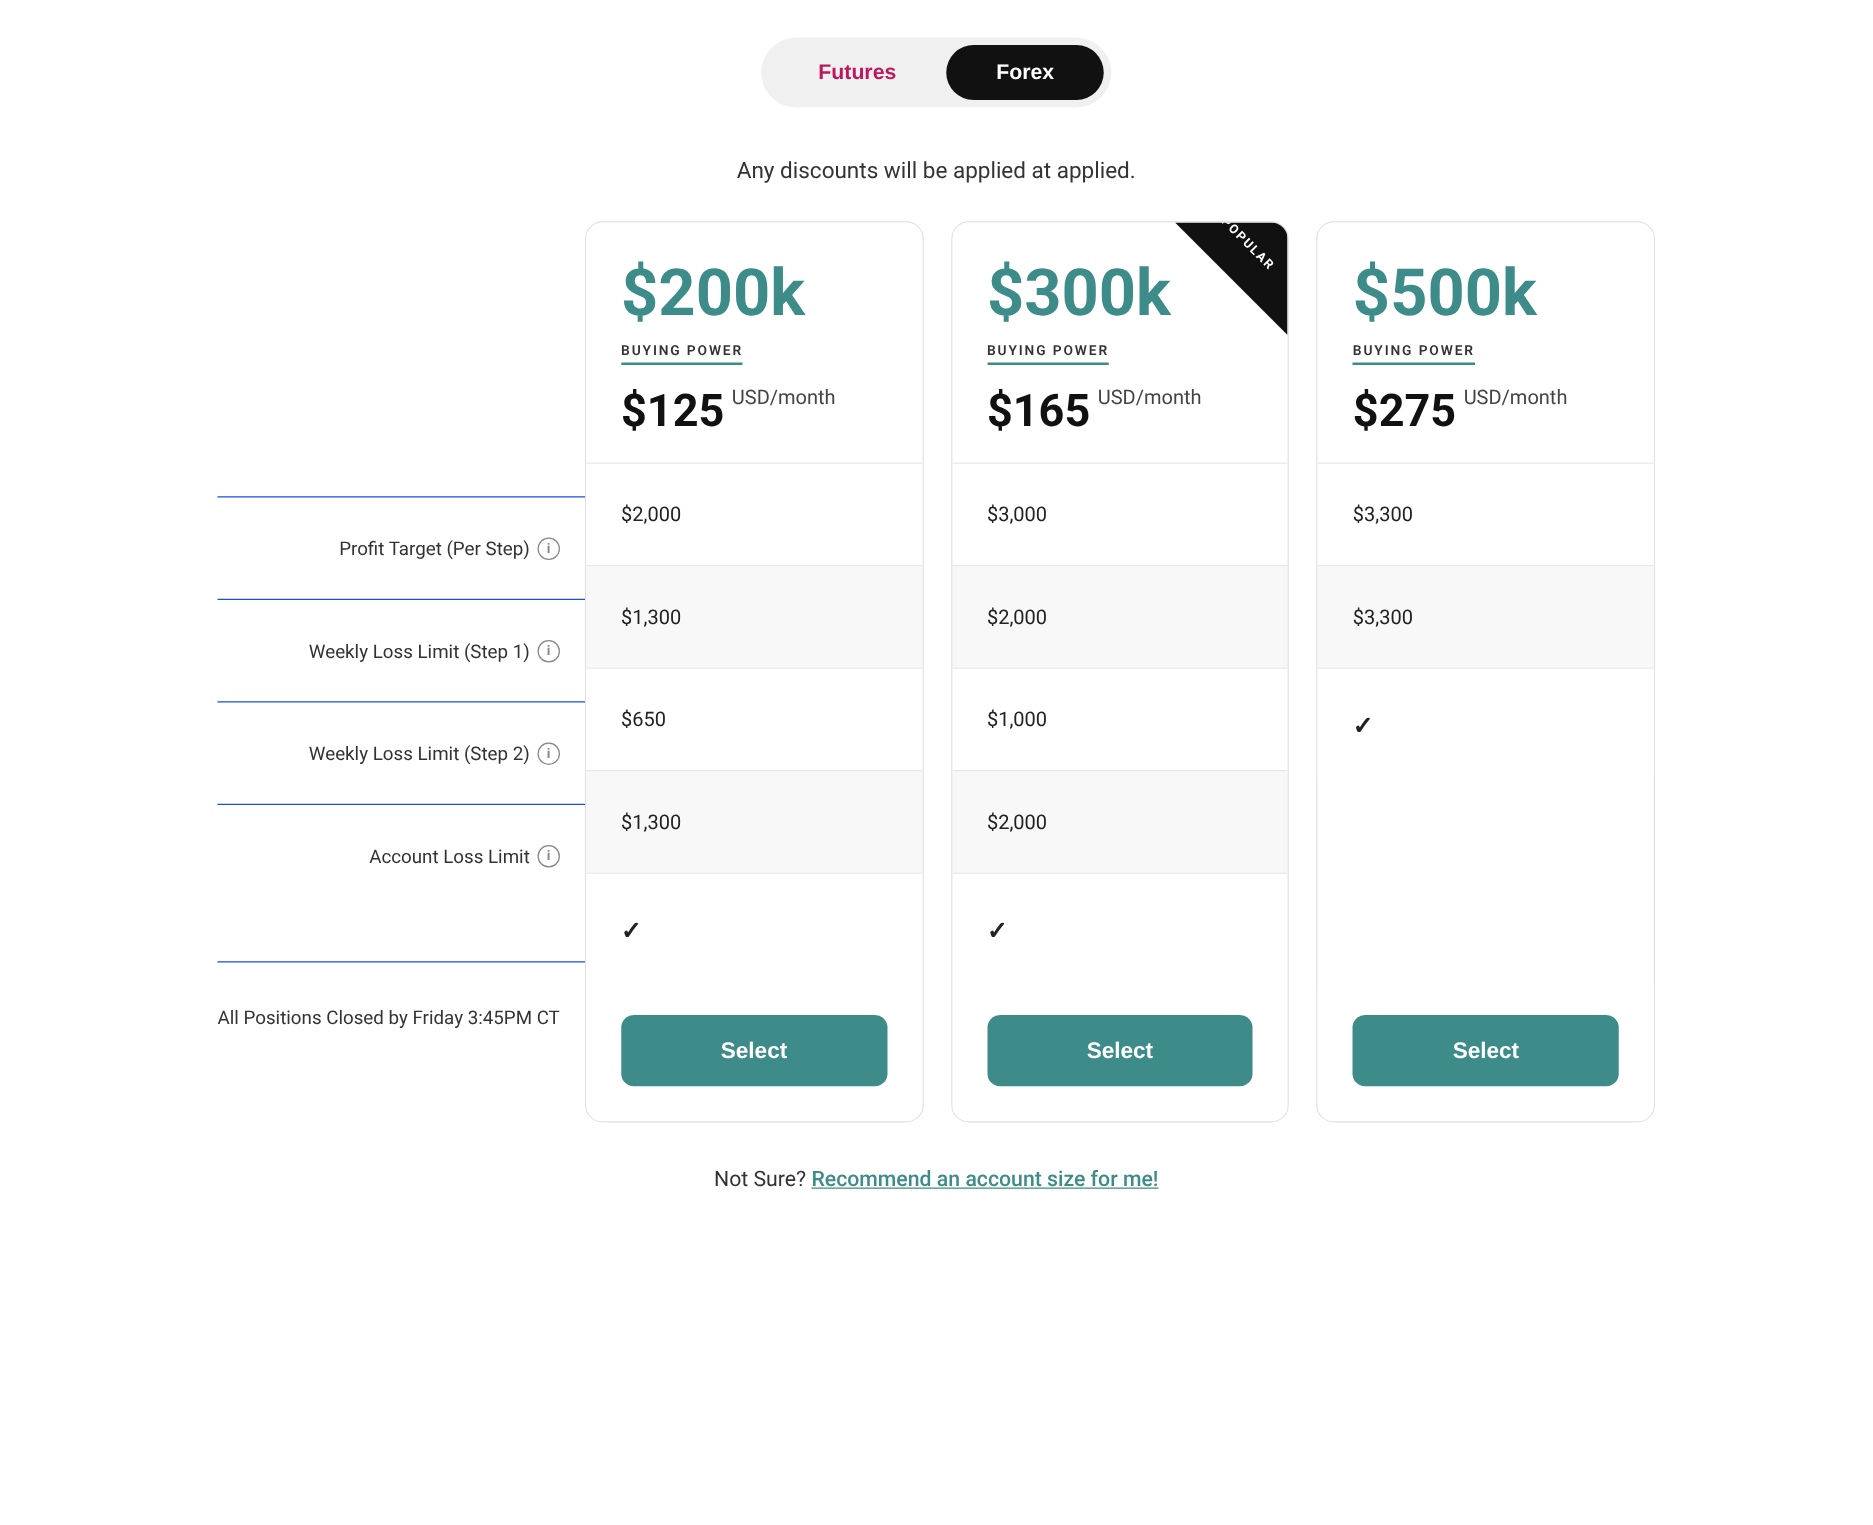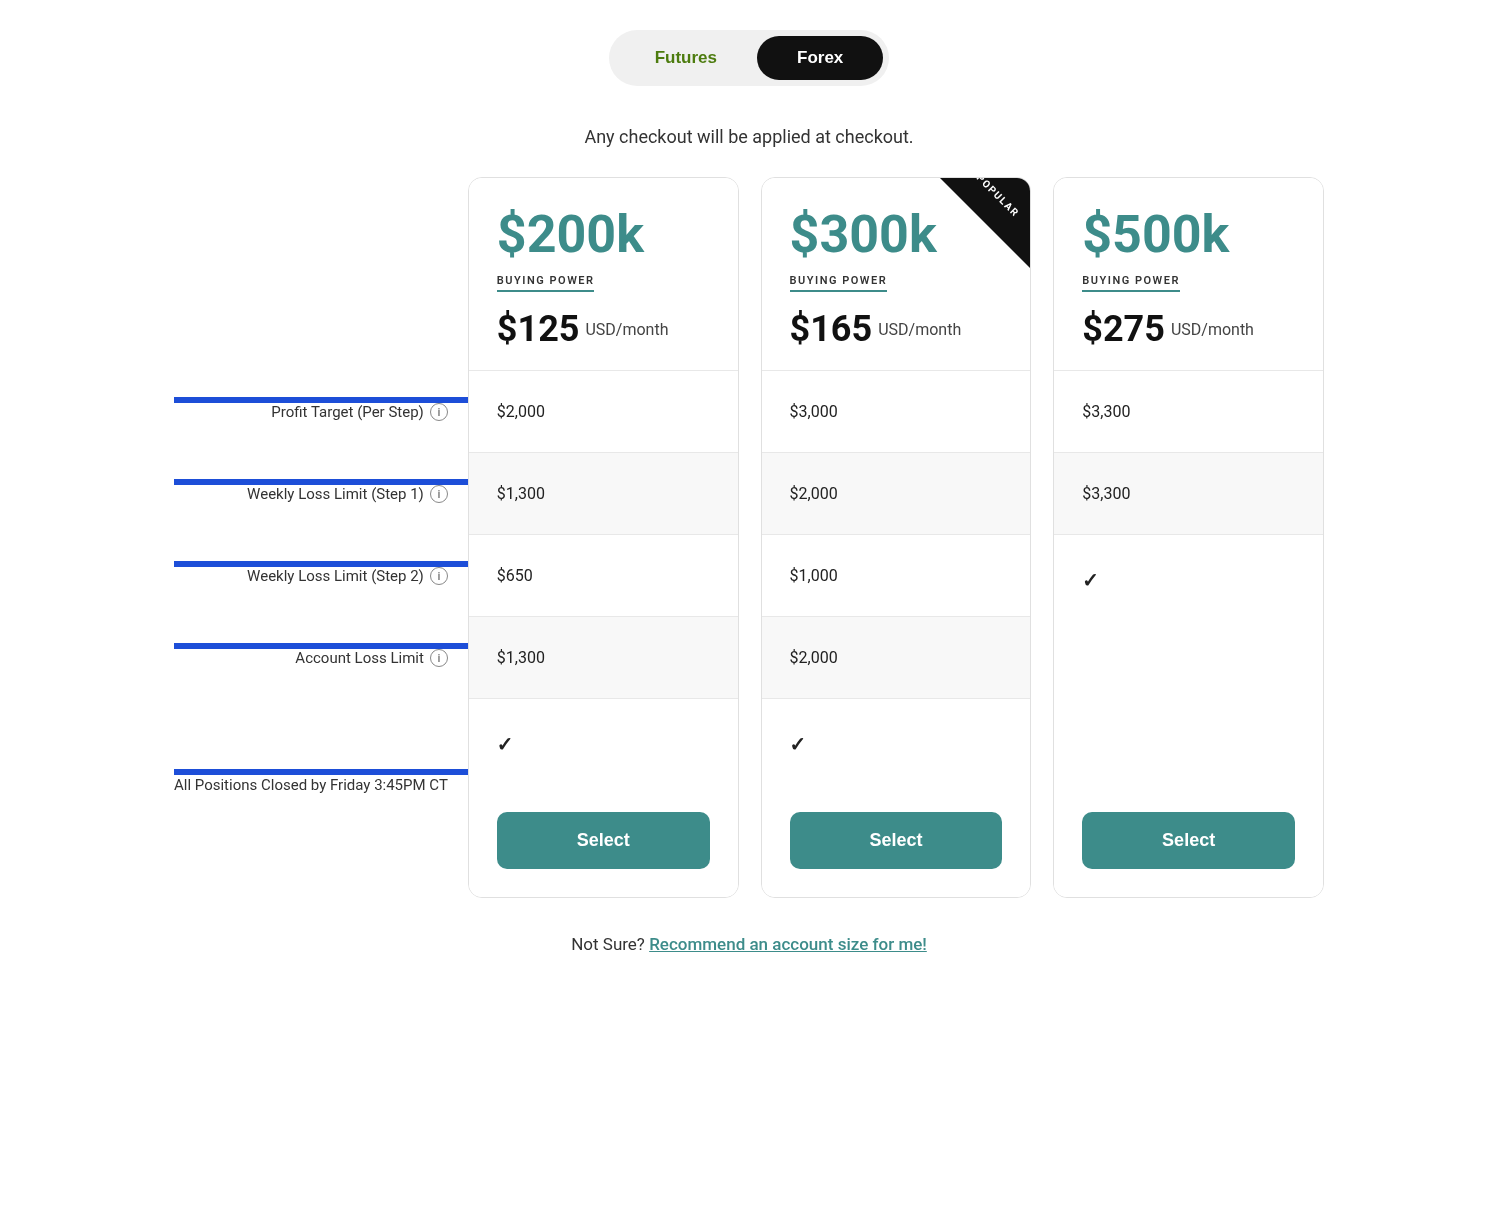--- a/index.html
+++ b/index.html
@@ -33,21 +33,21 @@
       border-radius: 999px;
       border: none;
       font-size: 17px;
       font-weight: 600;
       cursor: pointer;
       transition: all 0.2s;
     }
 
     .toggle-btn.inactive {
       background: transparent;
-      color: #4d7c0f;
+      color: #be185d;
       text-align: right;
     }
 
     .toggle-btn.active {
       background: #111;
       color: #fff;
     }
 
     .discount-note {
       font-size: 18px;
@@ -72,26 +72,27 @@
       flex-shrink: 0;
     }
 
     .label-spacer {
       
       height: 220px;
     }
 
     .label-row {
       display: flex;
+      align-items: center;
       justify-content: flex-end;
       padding-right: 20px;
       font-size: 15px;
       color: #333;
       text-align: right;
-      border-top: 6px solid #1d4ed8;
+      border-top: 1px solid #1d4ed8;
     }
 
     .label-row.h-profit { height: 82px; }
     .label-row.h-weekly1 { height: 82px; }
     .label-row.h-weekly2 { height: 82px; }
     .label-row.h-account { height: 82px; }
     .label-row.h-positions { height: 90px; margin-top: 44px; }
 
     .info-icon {
       display: inline-flex;
@@ -146,21 +147,21 @@
       color: #333;
       text-transform: uppercase;
       border-bottom: 2.5px solid #3d8c8a;
       display: inline-block;
       padding-bottom: 3px;
       margin-bottom: 16px;
     }
 
     .price-line {
       display: flex;
-      align-items: center;
+      align-items: flex-start;
       gap: 6px;
     }
 
     .price-amount {
       font-size: 36px;
       font-weight: 700;
       color: #111;
     }
 
     .price-unit {
@@ -262,21 +263,21 @@
     }
   </style>
 </head>
 <body>
 
 <div class="toggle-container">
   <button class="toggle-btn inactive">Futures</button>
   <button class="toggle-btn active">Forex</button>
 </div>
 
-<p class="discount-note">Any checkout will be applied at checkout.</p>
+<p class="discount-note">Any discounts will be applied at applied.</p>
 
 <div class="pricing-layout">
 
   <div class="label-column">
     <div class="label-spacer"></div>
 
     <div class="label-row h-profit">
       <span>Profit Target (Per Step)</span>
       <span class="info-icon">i</span>
     </div>

